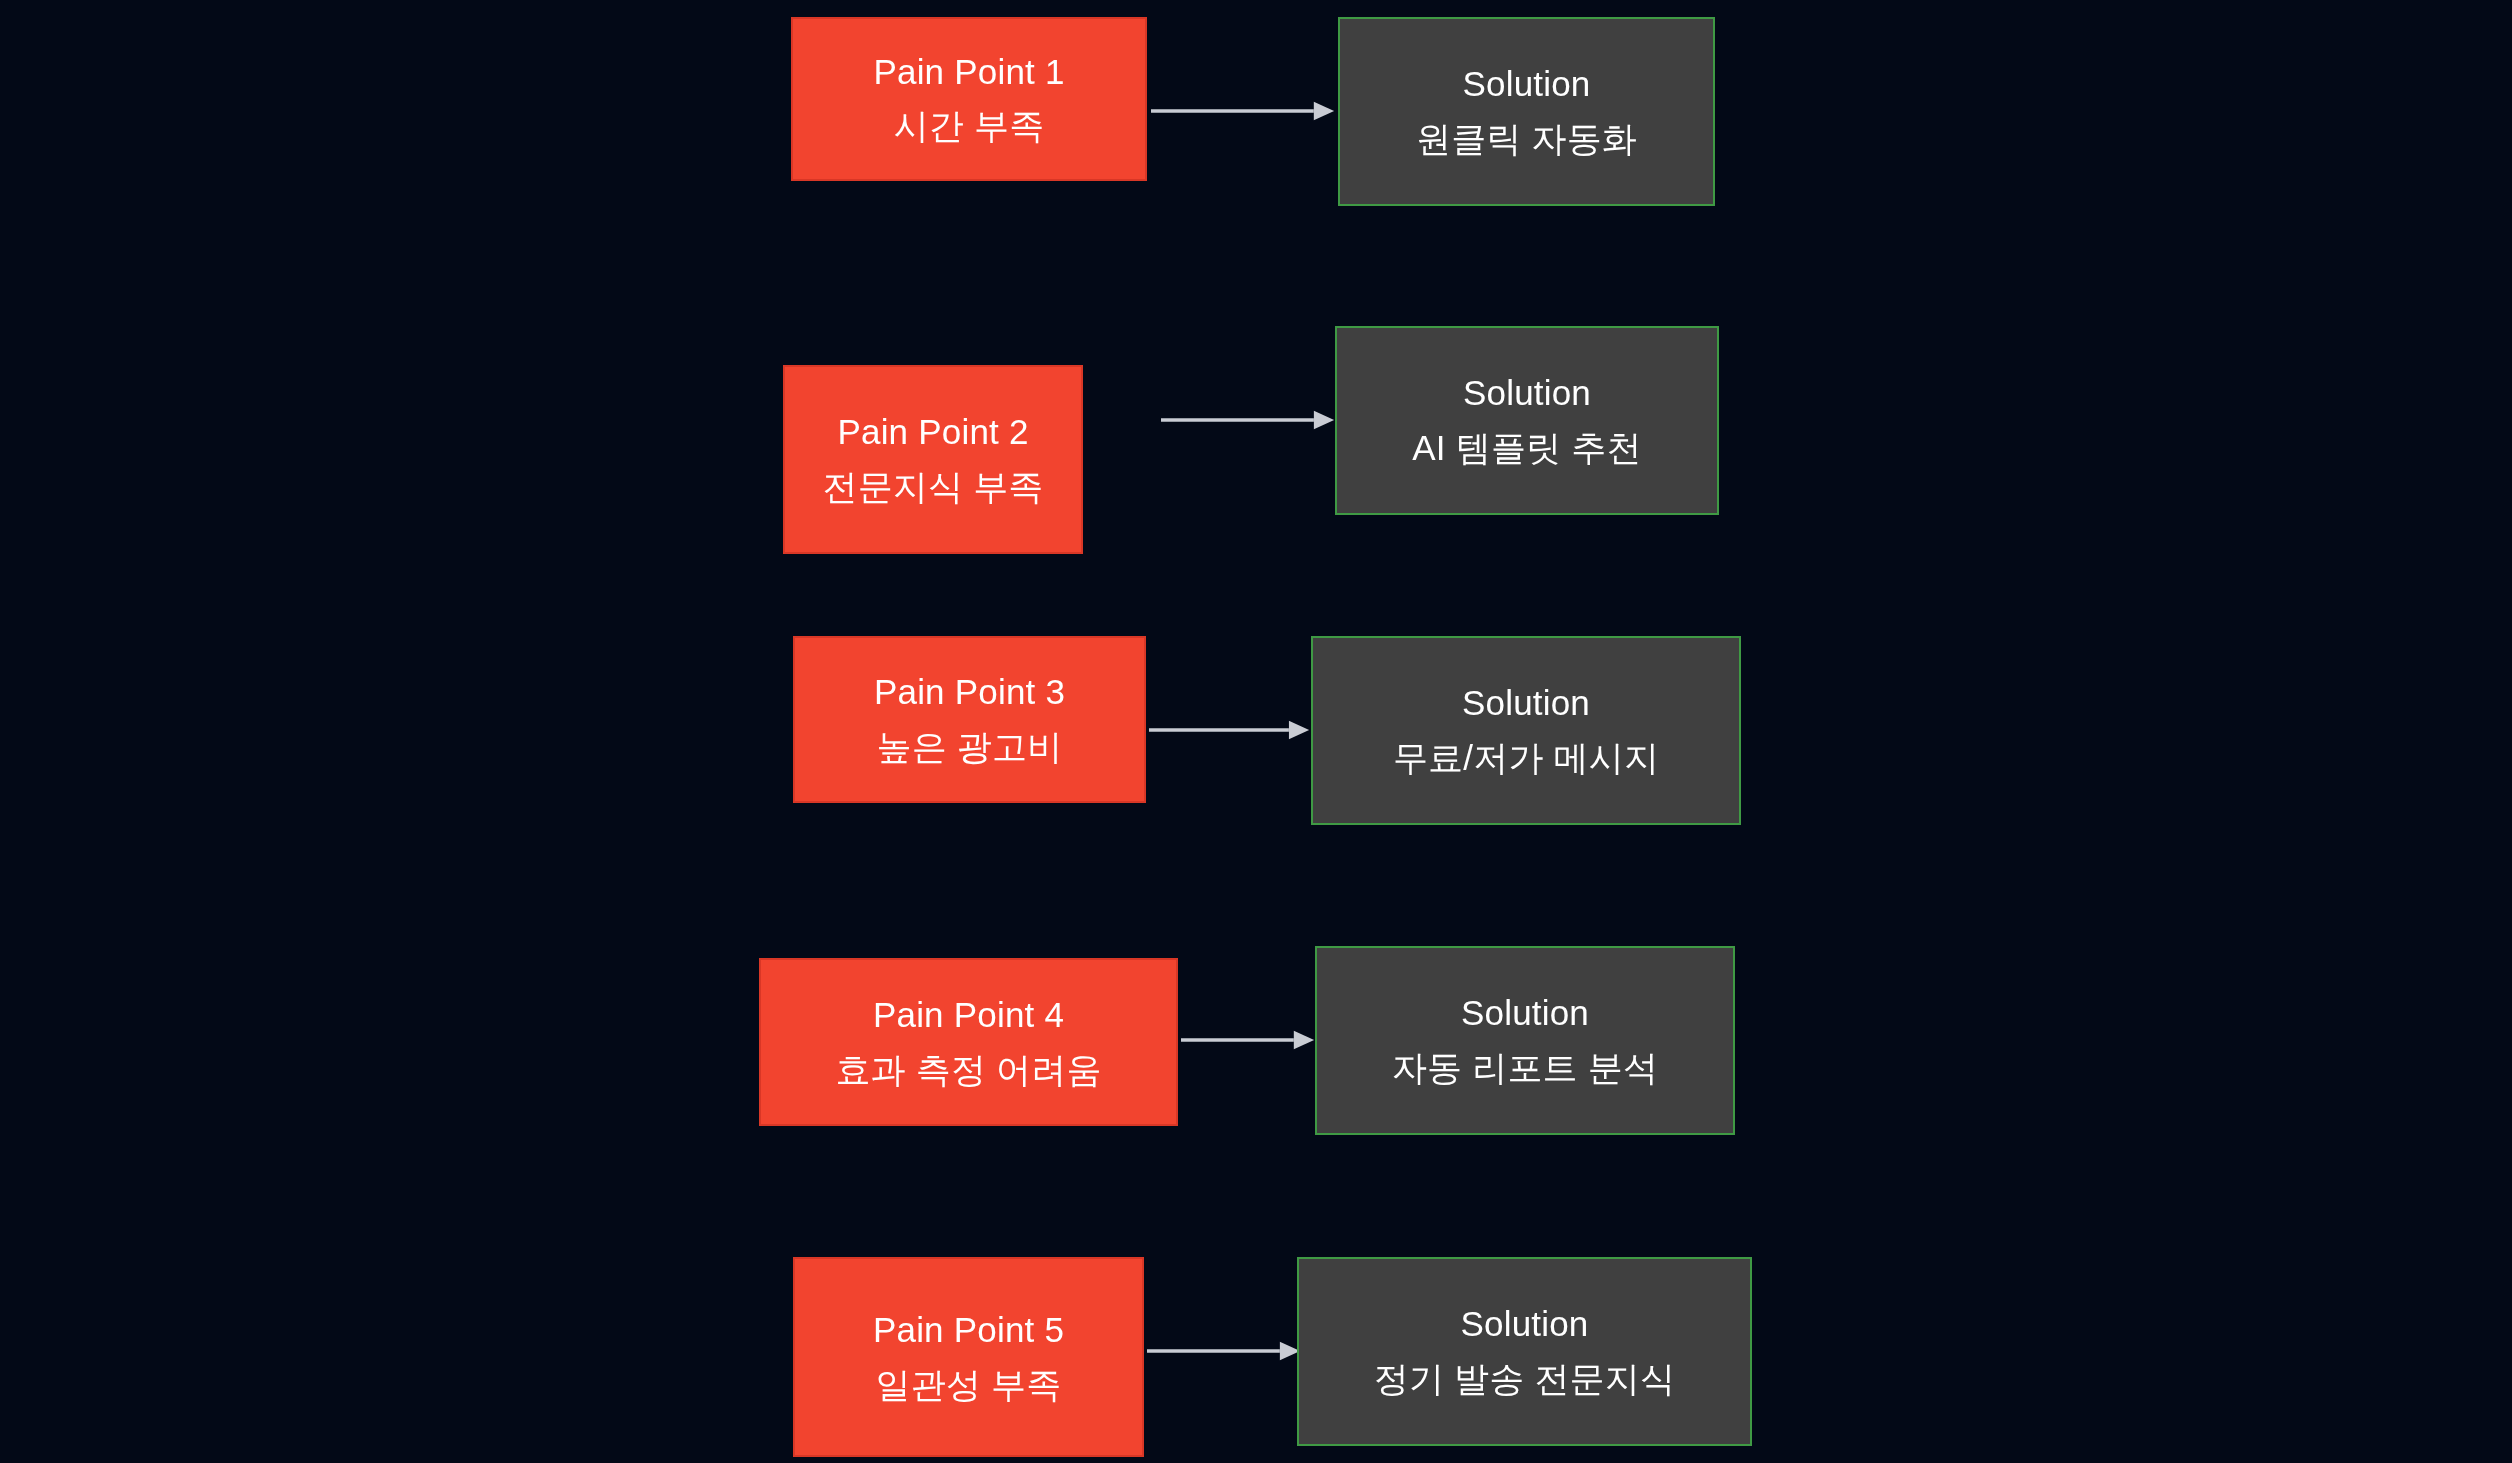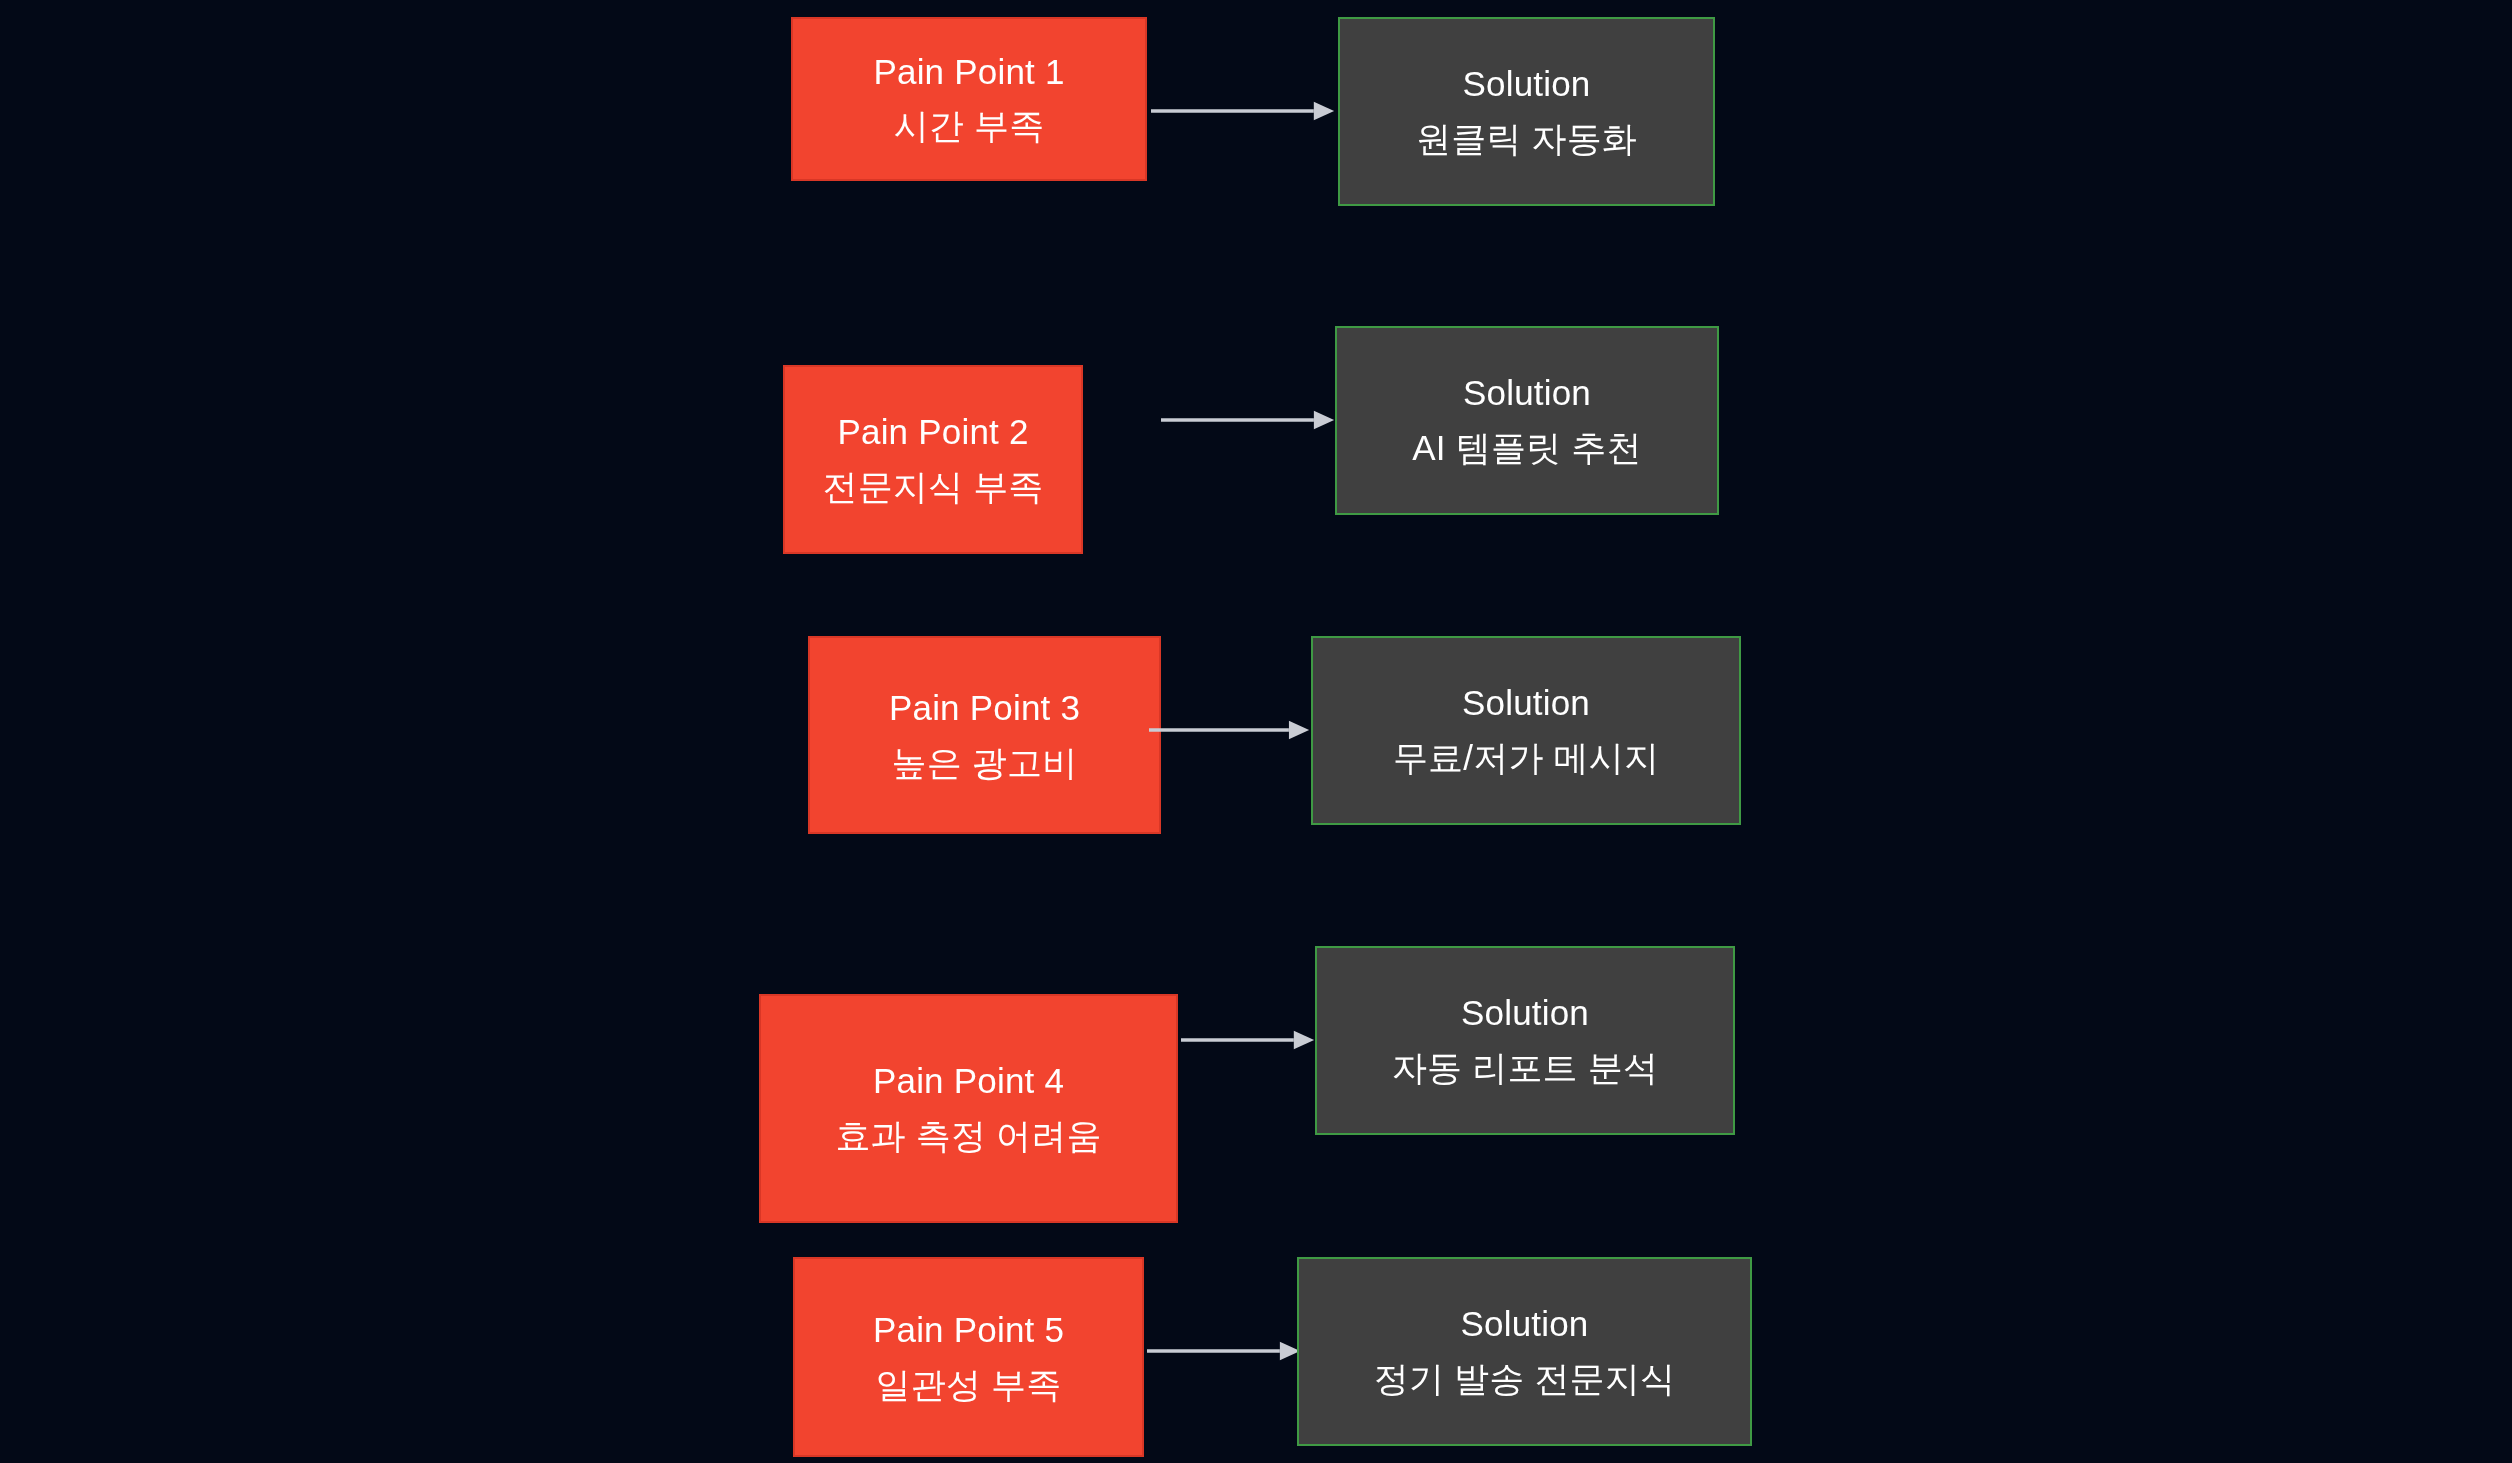--- a/index.html
+++ b/index.html
@@ -87,38 +87,38 @@
         <polygon points="166,2 188,12 166,22" fill="#c9ccd4"></polygon>
       </svg>
     </div>
     <div class="node solution" style="left:1335px; top:326px; width:384px; height:189px;">
       <span class="line1">Solution</span>
       <span class="line2">AI 템플릿 추천</span>
     </div>
   </div>
 
   <div class="row">
-    <div class="node pain" style="left:793px; top:636px; width:353px; height:198px;margin-left:15px;">
+    <div class="node pain" style="left:793px; top:636px; width:353px; height:167px;">
       <span class="line1">Pain Point 3</span>
       <span class="line2">높은 광고비</span>
     </div>
     <div class="arrow" style="left:1149px; top:719px; width:162px;">
       <svg viewBox="0 0 176 24" preserveAspectRatio="none">
         <line x1="0" y1="12" x2="152" y2="12" stroke="#c9ccd4" stroke-width="4"></line>
         <polygon points="152,2 174,12 152,22" fill="#c9ccd4"></polygon>
       </svg>
     </div>
     <div class="node solution" style="left:1311px; top:636px; width:430px; height:189px;">
       <span class="line1">Solution</span>
       <span class="line2">무료/저가 메시지</span>
     </div>
   </div>
 
   <div class="row">
-    <div class="node pain" style="left:759px; top:994px; width:419px; height:229px;">
+    <div class="node pain" style="left:759px; top:958px; width:419px; height:168px;">
       <span class="line1">Pain Point 4</span>
       <span class="line2">효과 측정 어려움</span>
     </div>
     <div class="arrow" style="left:1181px; top:1029px; width:135px;">
       <svg viewBox="0 0 146 24" preserveAspectRatio="none">
         <line x1="0" y1="12" x2="122" y2="12" stroke="#c9ccd4" stroke-width="4"></line>
         <polygon points="122,2 144,12 122,22" fill="#c9ccd4"></polygon>
       </svg>
     </div>
     <div class="node solution" style="left:1315px; top:946px; width:420px; height:189px;">

